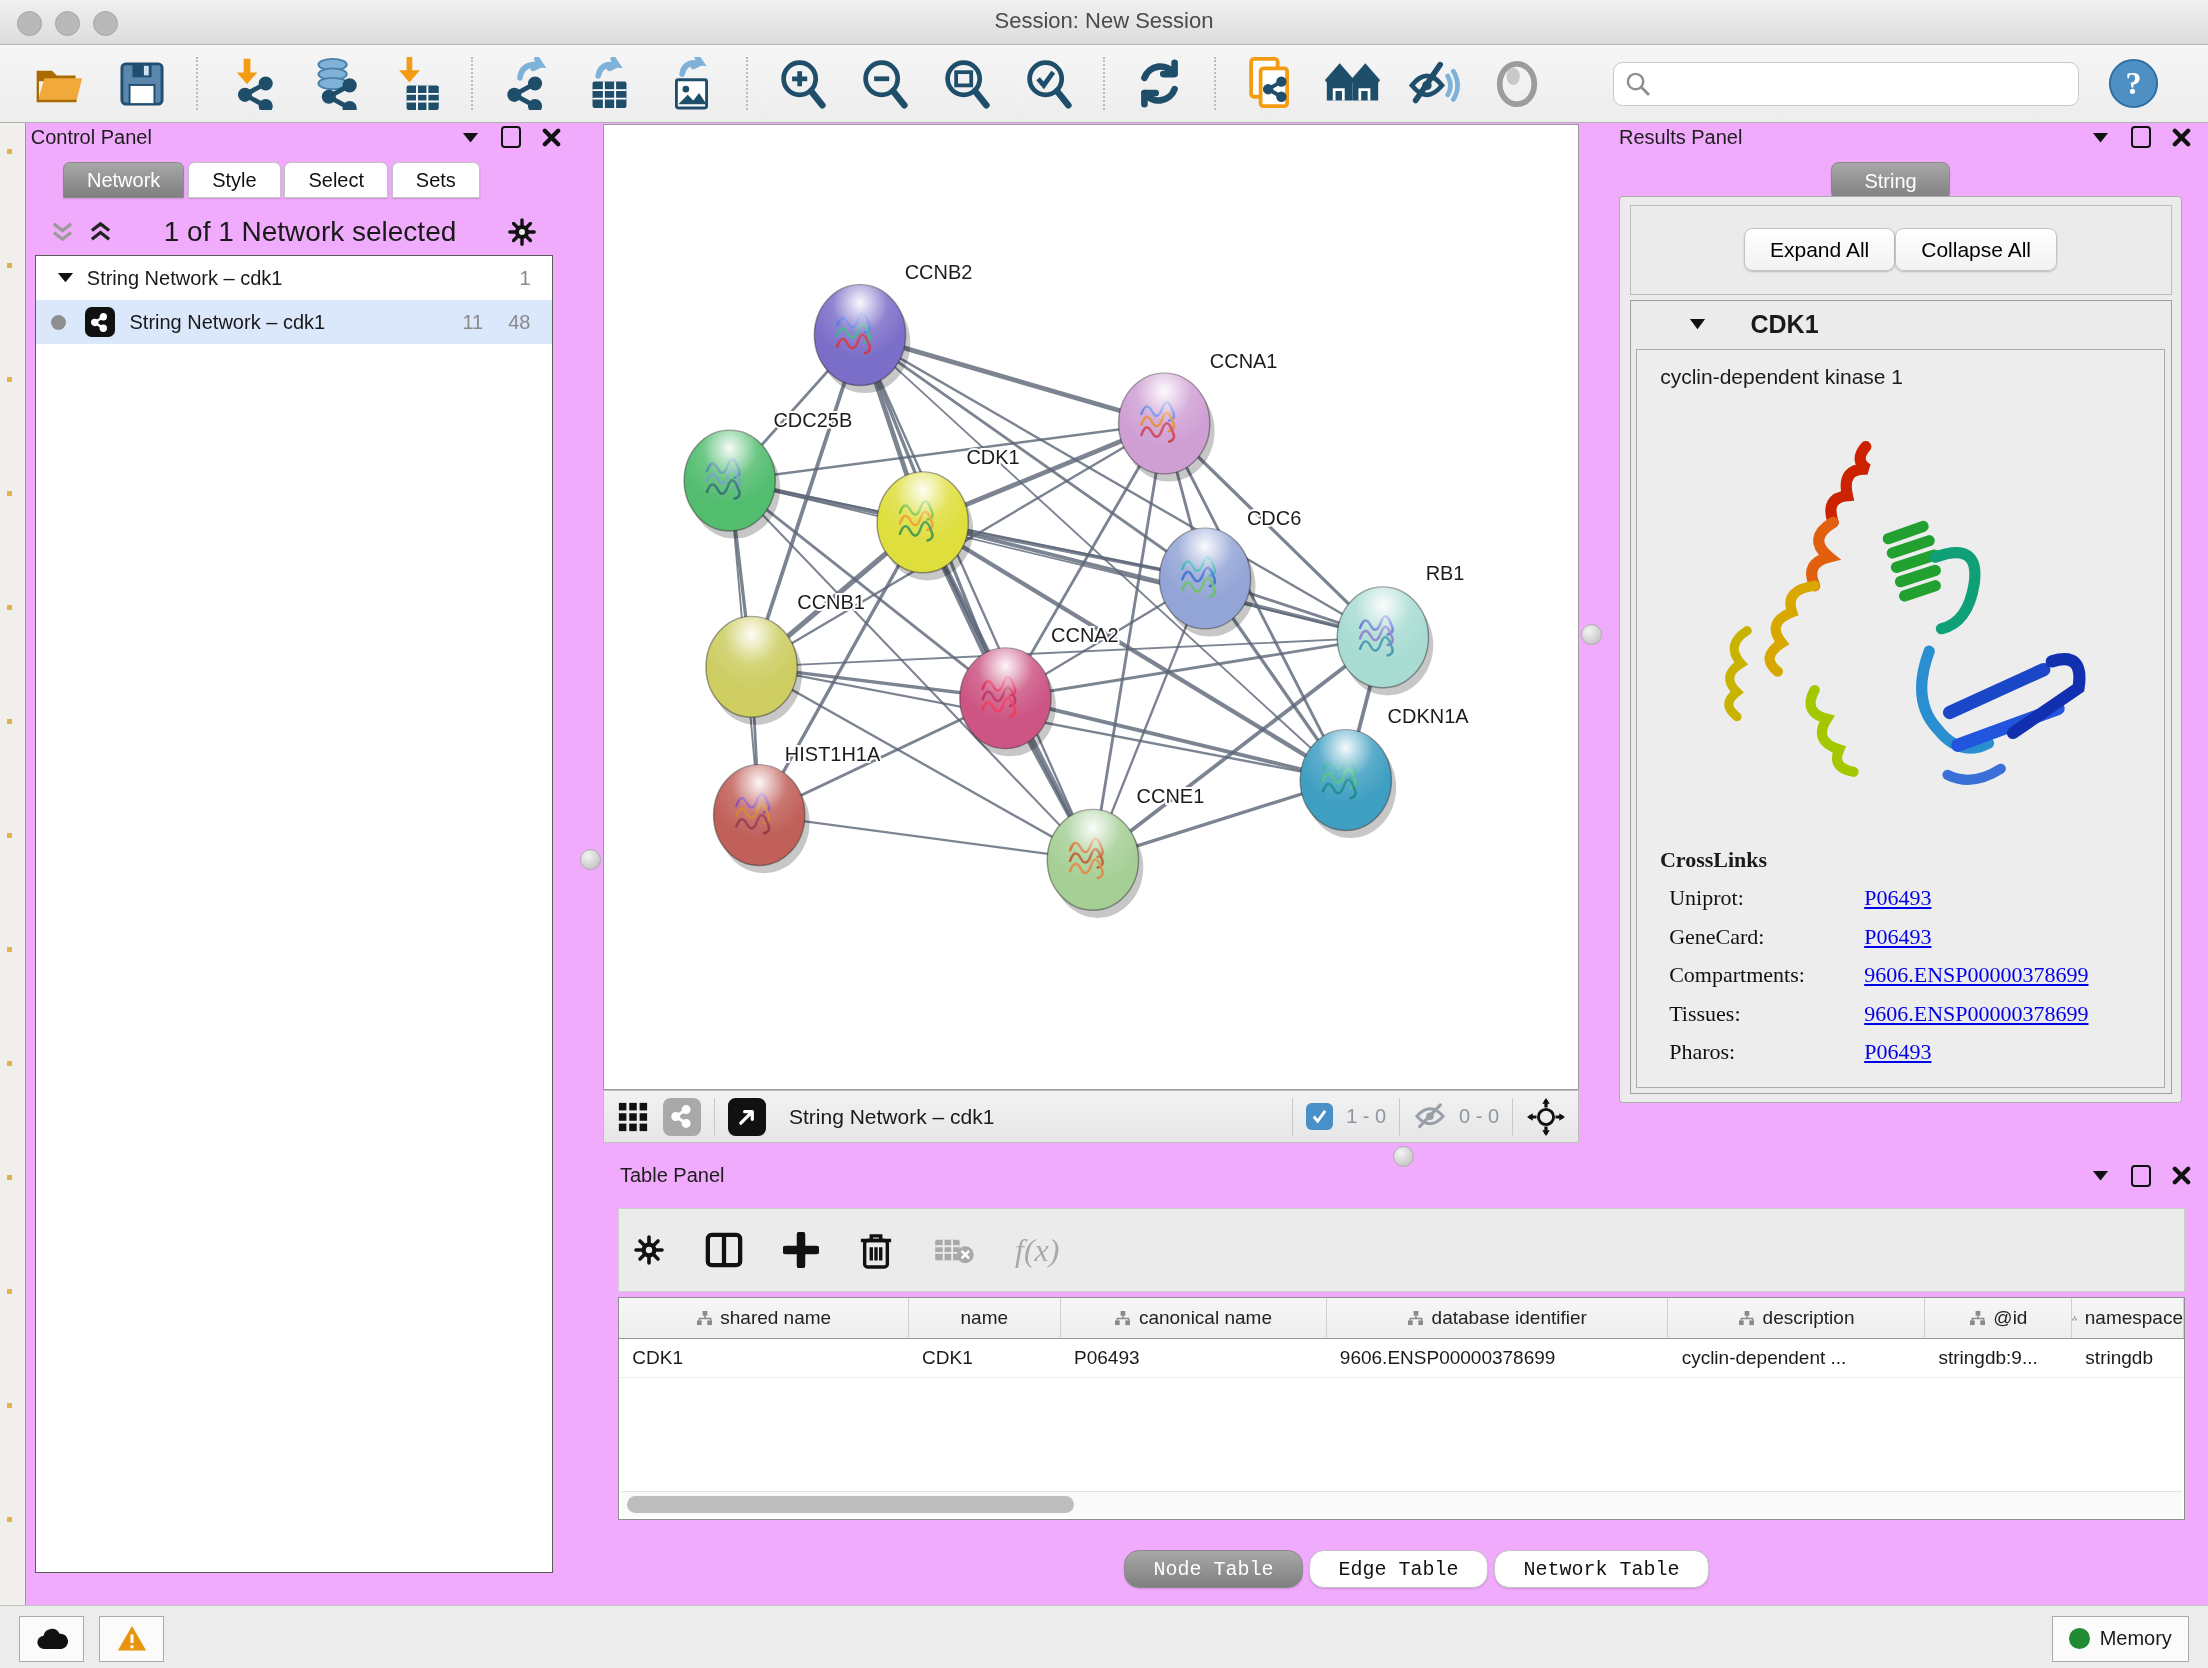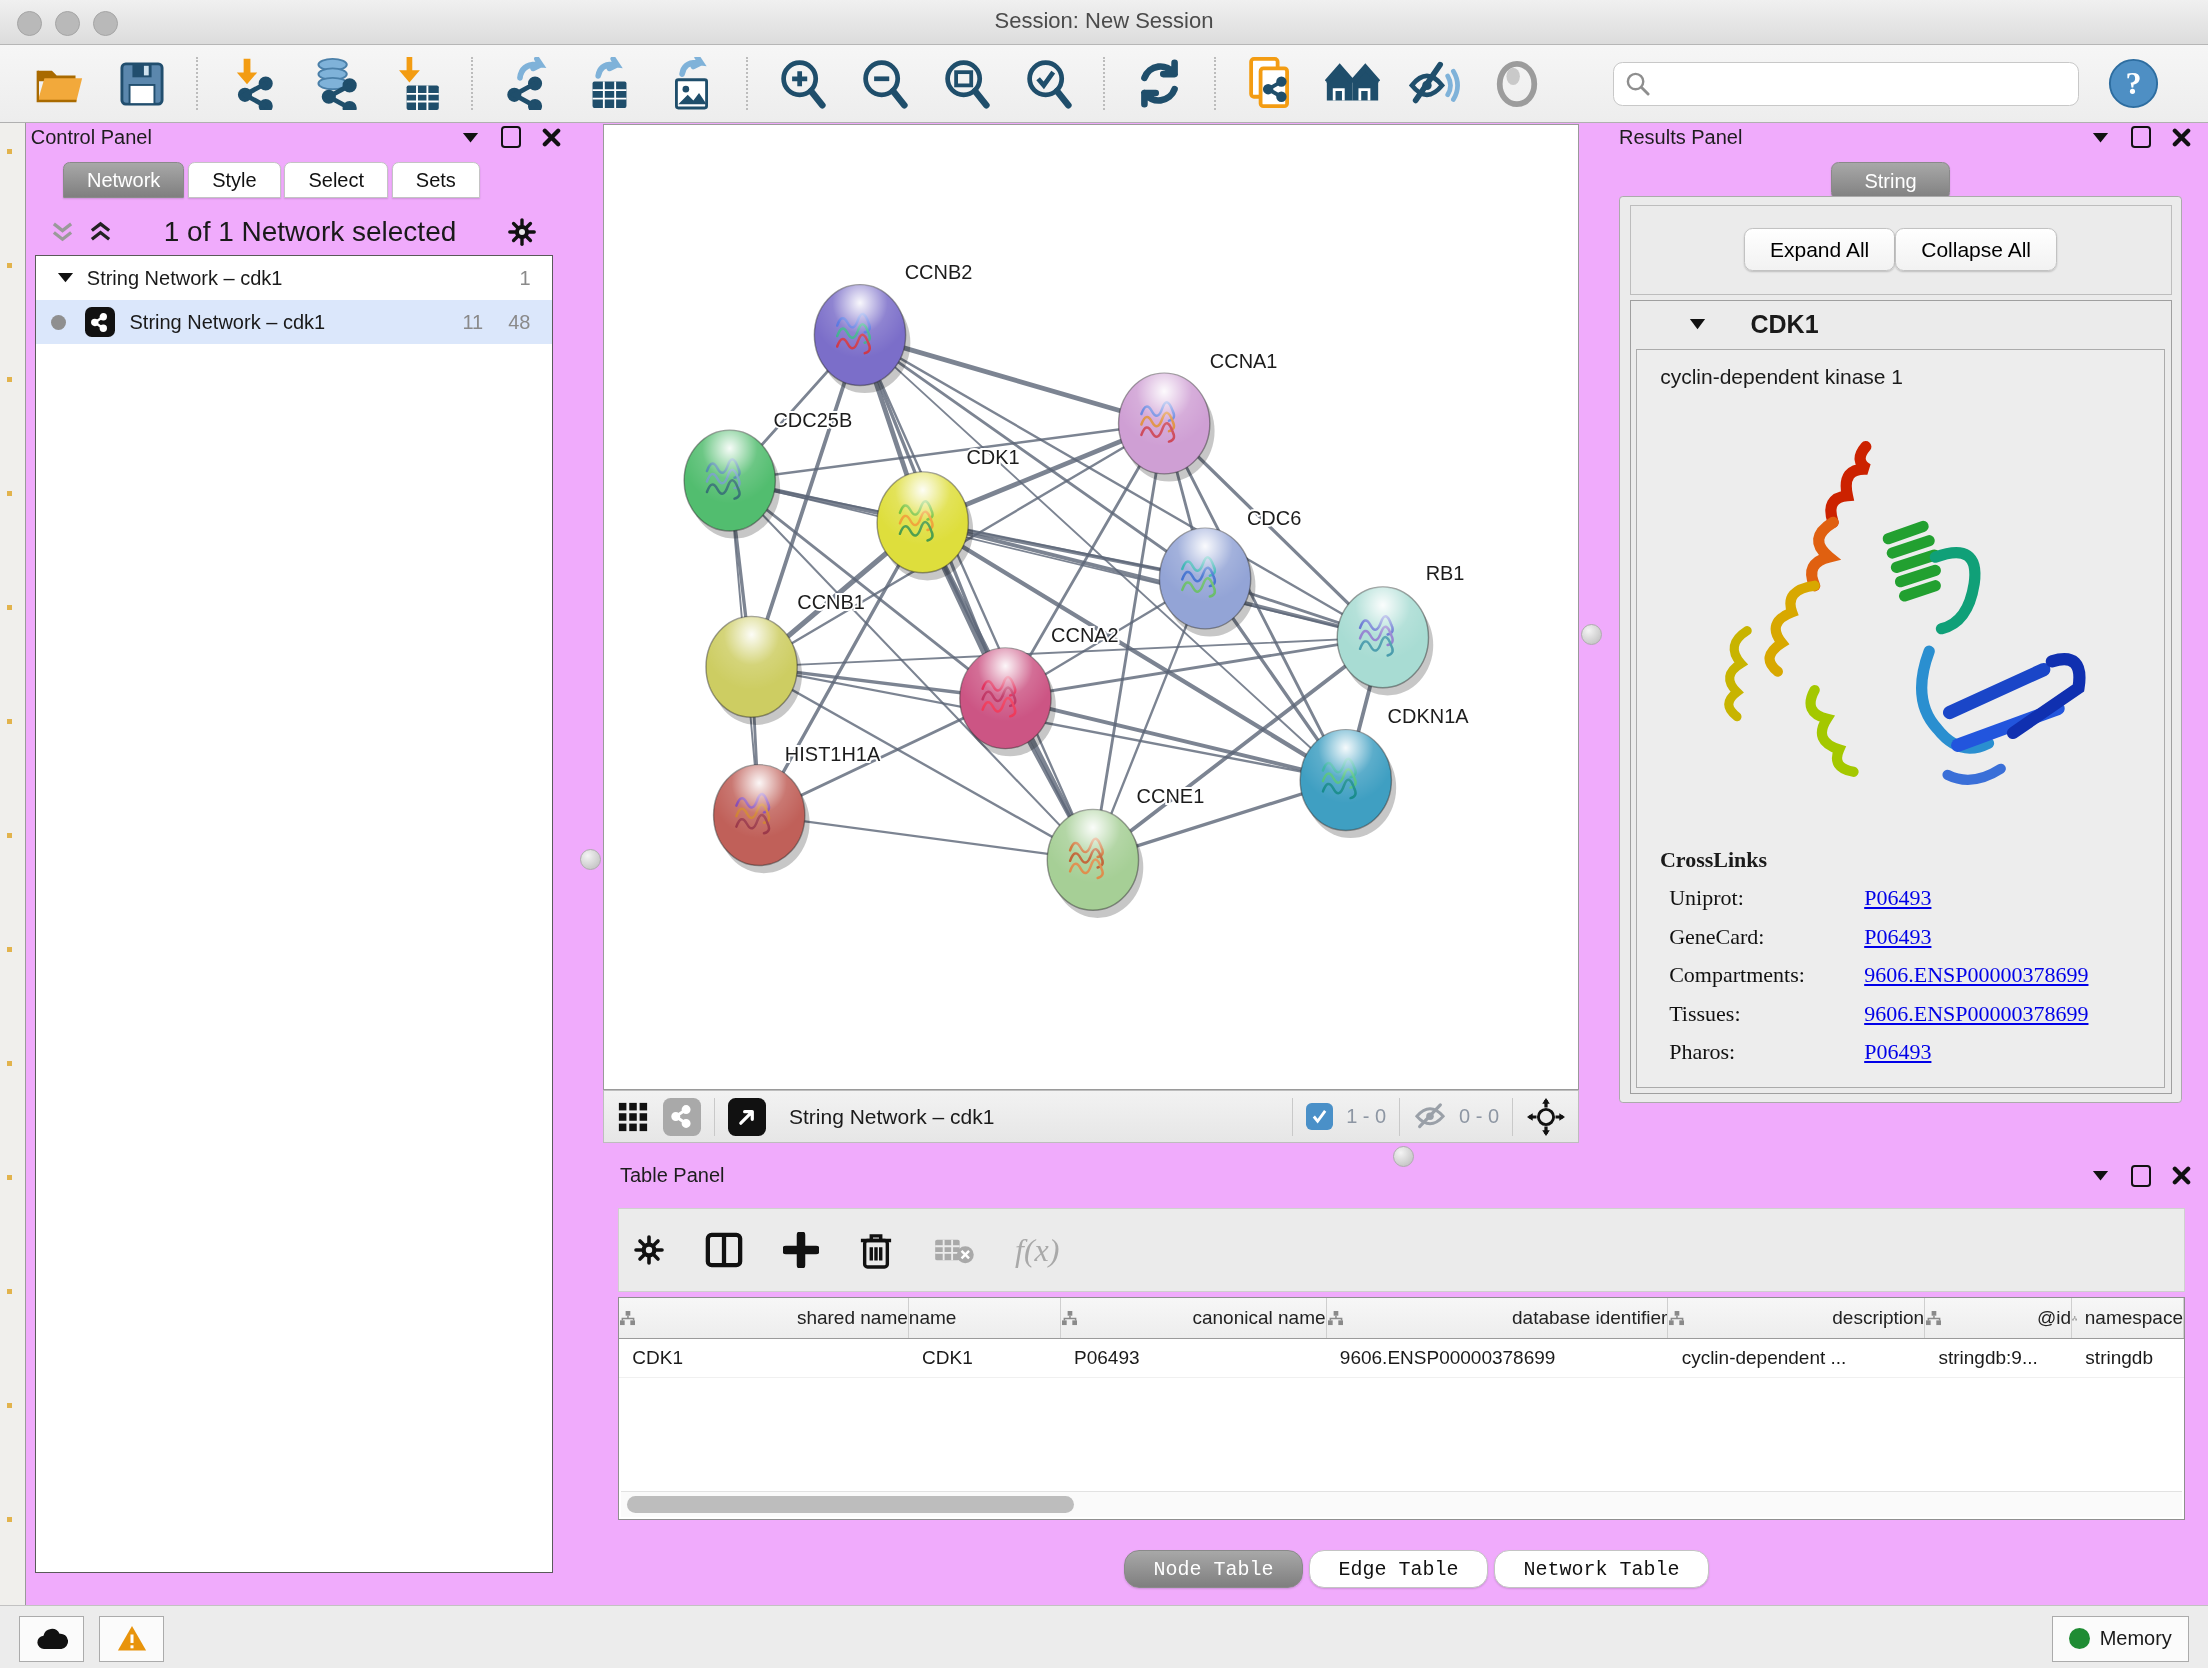--- a/index.html
+++ b/index.html
@@ -57,21 +57,21 @@
   #crosslinks .cl-row{display:flex;margin:12.4px 0 12.4px 15px;}
   #crosslinks .cl-label{width:195px;color:#111;}
   #crosslinks .cl-link{color:#0000e8;text-decoration:underline;}
 
   
   #table-panel{position:absolute;left:603px;top:1164px;width:1596px;height:430px;}
   #tp-toolbar{position:absolute;left:15px;top:44px;width:1567px;height:84px;background:#ebebeb;border:1px solid #cfcfcf;
     display:flex;align-items:center;gap:40px;padding:0 14px;box-sizing:border-box;}
   #tp-table{position:absolute;left:15px;top:133px;width:1567px;height:223px;background:#fff;border:1.9px solid #8f8f8f;box-sizing:border-box;}
   .th-row{display:flex;background:linear-gradient(#f7f7f7,#ededed);border-bottom:1.9px solid #9a9a9a;height:40px;}
-  .th{display:flex;align-items:center;justify-content:space-between;gap:7.6px;font-size:19px;color:#222;
+  .th{display:flex;align-items:center;justify-content:center;gap:7.6px;font-size:19px;color:#222;
     border-right:1px solid #cfcfcf;overflow:hidden;white-space:nowrap;box-sizing:border-box;}
   .td-row{display:flex;height:38px;border-bottom:1px solid #f0f0f0;}
   .td{font-size:19px;padding-left:13.3px;display:flex;align-items:center;overflow:hidden;white-space:nowrap;box-sizing:border-box;}
   #hscroll{position:absolute;left:1.9px;right:1.9px;bottom:1.9px;height:25px;background:#fafafa;border-top:1px solid #e2e2e2;}
   #hthumb{position:absolute;left:5.7px;top:3.8px;width:447px;height:17px;border-radius:8.6px;background:#bdbdbd;}
 
   #tp-tabs{position:absolute;left:521px;top:386px;display:flex;}
   #tp-tabs .tab{border-radius:15px;margin-right:6px;padding:6.7px 28.5px;font-family:Liberation Mono, monospace;}
 
   

